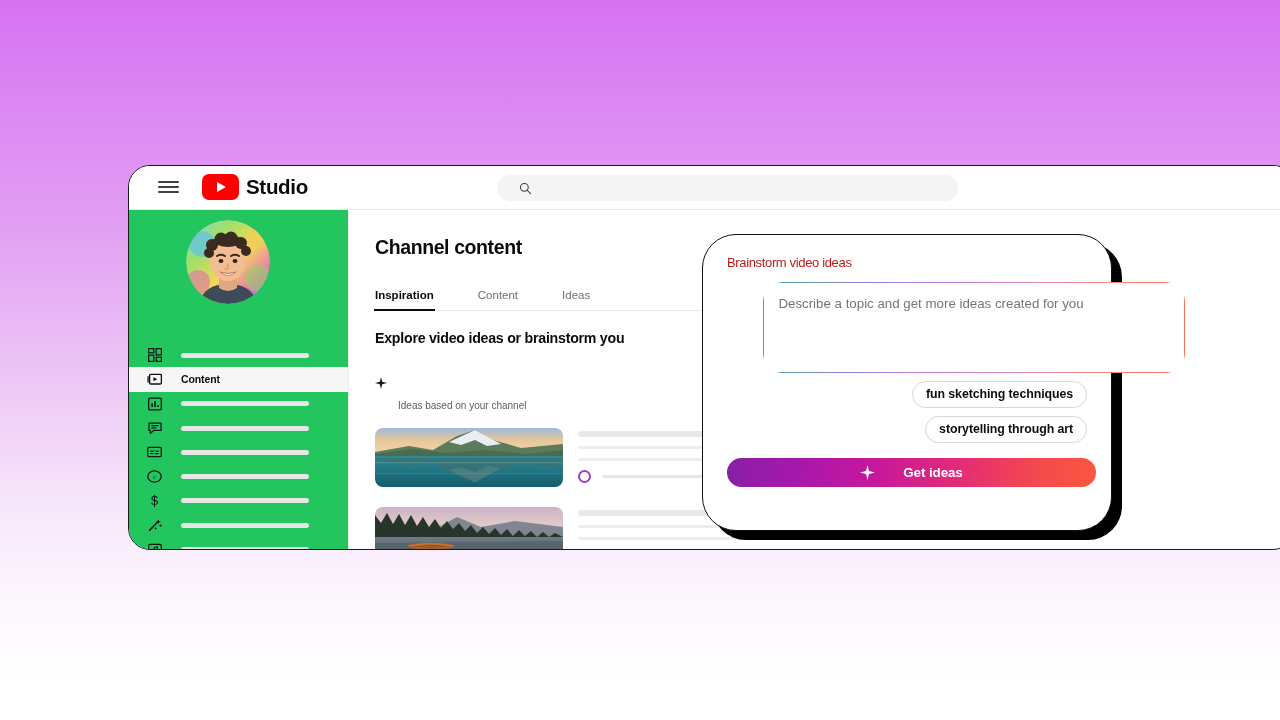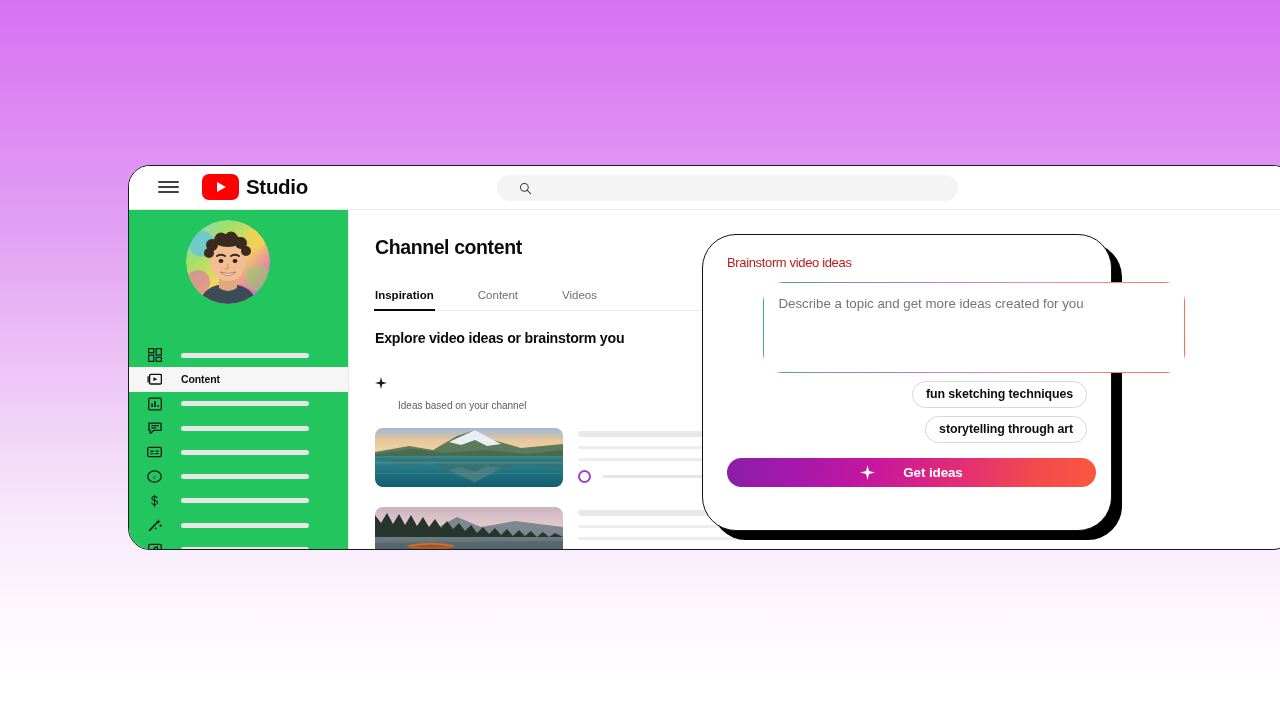--- a/index.html
+++ b/index.html
@@ -453,21 +453,21 @@
 
       </div>
     </div>
 
     <div class="content">
       <div class="page-title">Channel content</div>
 
       <div class="tabs">
         <div class="tab active">Inspiration</div>
         <div class="tab">Content</div>
-        <div class="tab">Videos</div>
+        <div class="tab">Ideas</div>
       </div>
 
       <div class="explore-head">Explore video ideas or brainstorm you</div>
 
       <div class="subline">
         <svg class="spark-small" viewBox="0 0 12 12">
           <path d="M6 0 L7.2 4.8 L12 6 L7.2 7.2 L6 12 L4.8 7.2 L0 6 L4.8 4.8 Z" fill="#1a1a1a"></path>
         </svg>
         <span class="subline-text">Ideas based on your channel</span>
       </div>

